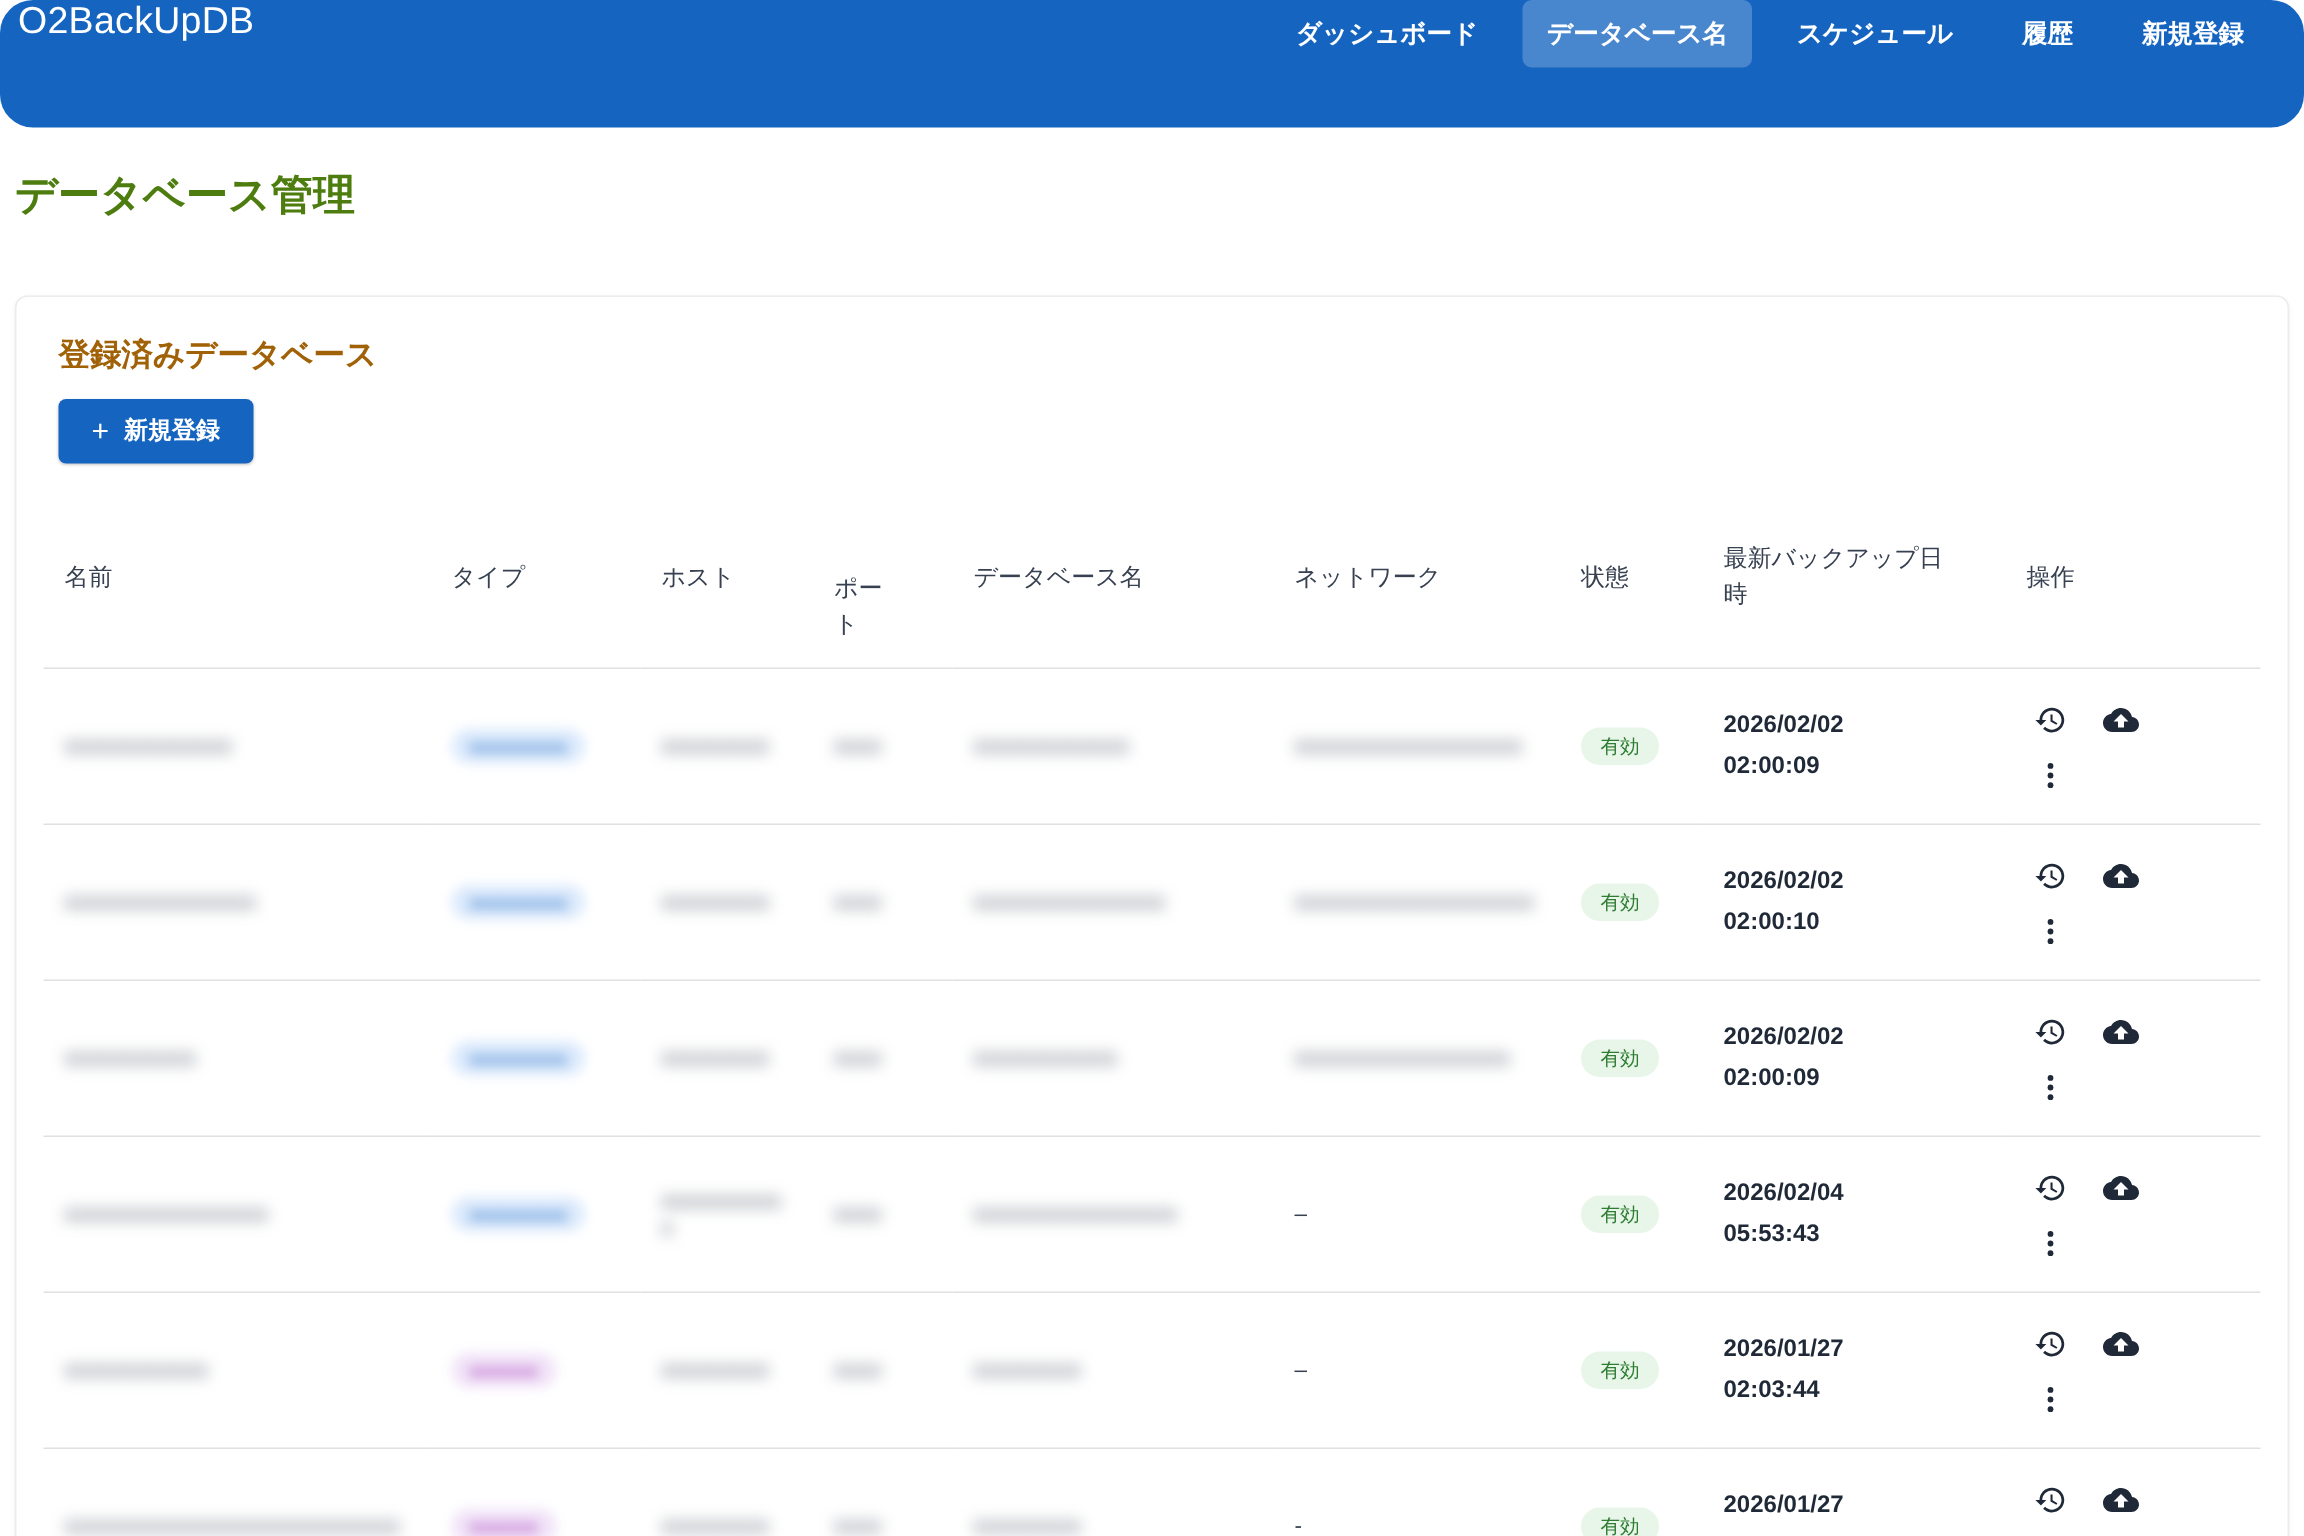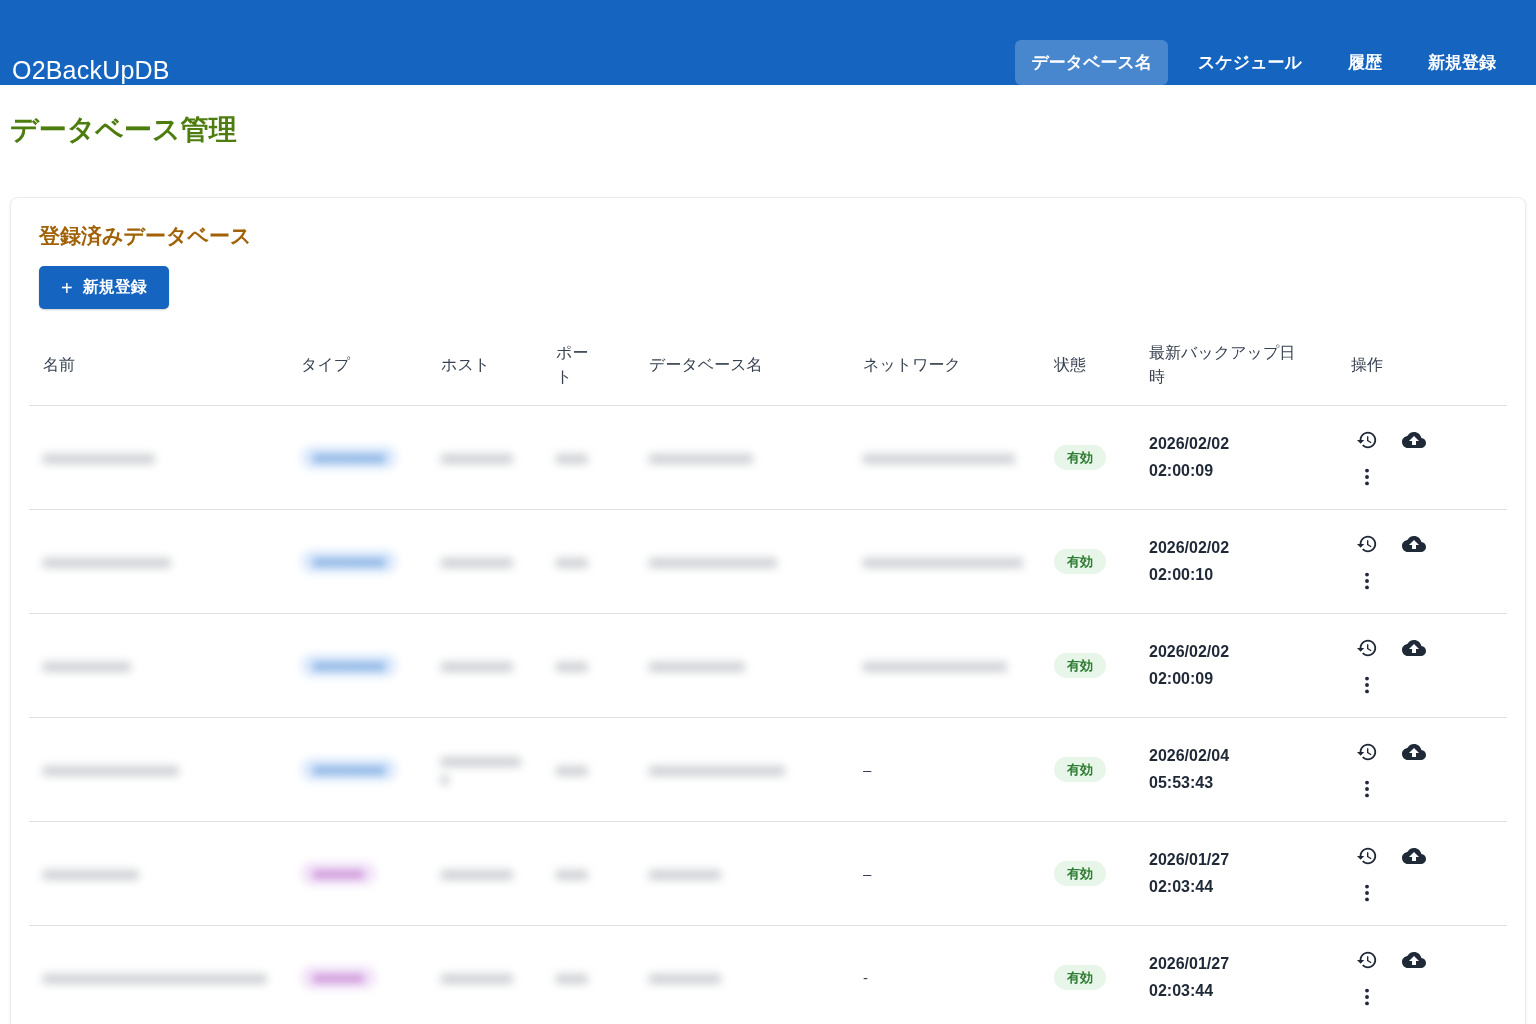--- a/index.html
+++ b/index.html
@@ -1,21 +1,21 @@
 <!DOCTYPE html>
 <html lang="ja"><head>
 <meta charset="utf-8">
 <style>
   * { margin: 0; padding: 0; box-sizing: border-box; }
   html, body { width: 1536px; height: 1024px; overflow: hidden; background: #ffffff;
     font-family: "Liberation Sans", "DejaVu Sans", sans-serif; color: #1f2937; }
 
   
-  .appbar { height: 85px; background: #1565c0; display: flex; align-items: flex-end;
-    padding: 0 24px 0 12px; color: #ffffff; }
+  .appbar { height: 85px; background: #1565c0; display: flex; align-items: flex-start;
+    padding: 0 24px 0 12px; color: #ffffff; border-radius: 22px; }
   .appbar-title { font-size: 25px; font-weight: 500; letter-spacing: .2px; }
   .appbar-nav { margin-left: auto; display: flex; align-items: center; gap: 14px; }
   .nav-item { color: #ffffff; font-size: 17px; font-weight: 700; padding: 11px 16px;
     border-radius: 6px; cursor: pointer; background: transparent; border: none;
     font-family: inherit; white-space: nowrap; }
   .nav-item.active { background: rgba(255,255,255,0.22); }
 
   
   .page-title { font-size: 28px; font-weight: 700; color: #4d7c0f; margin: 26px 0 0 10px; }
 
@@ -27,54 +27,55 @@
   .new-btn { margin: 16px 0 18px 10px; background: #1565c0; color: #ffffff; border: none;
     border-radius: 5px; font-family: inherit; font-size: 16px; font-weight: 700;
     padding: 11px 22px; display: inline-flex; align-items: center; gap: 10px; cursor: pointer;
     box-shadow: 0 1px 2px rgba(0,0,0,0.2); }
   .new-btn .plus { font-size: 20px; font-weight: 400; line-height: 1; }
 
   
   table { width: 100%; border-collapse: collapse; table-layout: fixed; }
   thead th { text-align: left; font-weight: 500; font-size: 16px; color: #374151;
     padding: 14px 14px 16px 14px; border-bottom: 1px solid #e0e0e0; vertical-align: middle; }
-  th .wrap-narrow { display: inline-block; max-width: 2.4em; line-height: 1.5; }
+  th .wrap-narrow { display: inline-block; max-width: 2.4em; line-height: 1.5; margin-top: 40px; }
   th .wrap-mid { display: inline-block; max-width: 9.5em; line-height: 1.5; }
   tbody td { padding: 16px 14px; border-bottom: 1px solid #e0e0e0; vertical-align: middle;
     height: 104px; font-size: 16px; color: #374151; }
 
   col.c-name { width: 258px; } col.c-type { width: 140px; } col.c-host { width: 115px; }
   col.c-port { width: 93px; }  col.c-db { width: 214px; }  col.c-net { width: 191px; }
   col.c-status { width: 95px; } col.c-backup { width: 202px; } col.c-actions { width: auto; }
 
   .blur { filter: blur(5px); color: #4b5563; }
   .txt { font-size: 15px; letter-spacing: .5px; word-break: break-all; }
 
   .chip { display: inline-block; border-radius: 16px; padding: 5px 12px; font-size: 13px;
-    font-weight: 700; line-height: 1; white-space: nowrap; }
+    font-weight: 400; line-height: 1; white-space: nowrap; }
   .chip-masked { filter: blur(4px); }
   .chip-blue { background: #dceafc; color: #1565c0; }
   .chip-purple { background: #f1e3f8; color: #9c27b0; }
   .status-chip { background: #e8f5e9; color: #2e7d32; padding: 6px 13px; }
 
   .backup-cell div { line-height: 1.65; font-size: 16px; color: #1f2937; font-weight: bold; }
 
   .actions-cell { padding-right: 4px; }
   .action-grid { display: inline-grid; grid-template-columns: auto auto; column-gap: 14px;
     row-gap: 4px; align-items: center; justify-items: center; }
   .icon-btn { background: none; border: none; cursor: pointer; padding: 5px; line-height: 0;
     border-radius: 50%; }
   .icon-btn svg { display: block; }
 </style>
 </head>
 <body>
 
 <header class="appbar">
   <div class="appbar-title">O2BackUpDB</div>
   <nav class="appbar-nav">
+    <button class="nav-item">ダッシュボード</button>
     <button class="nav-item active">データベース名</button>
     <button class="nav-item">スケジュール</button>
     <button class="nav-item">履歴</button>
     <button class="nav-item">新規登録</button>
   </nav>
 </header>
 
 <h1 class="page-title">データベース管理</h1>
 
 <section class="card">

